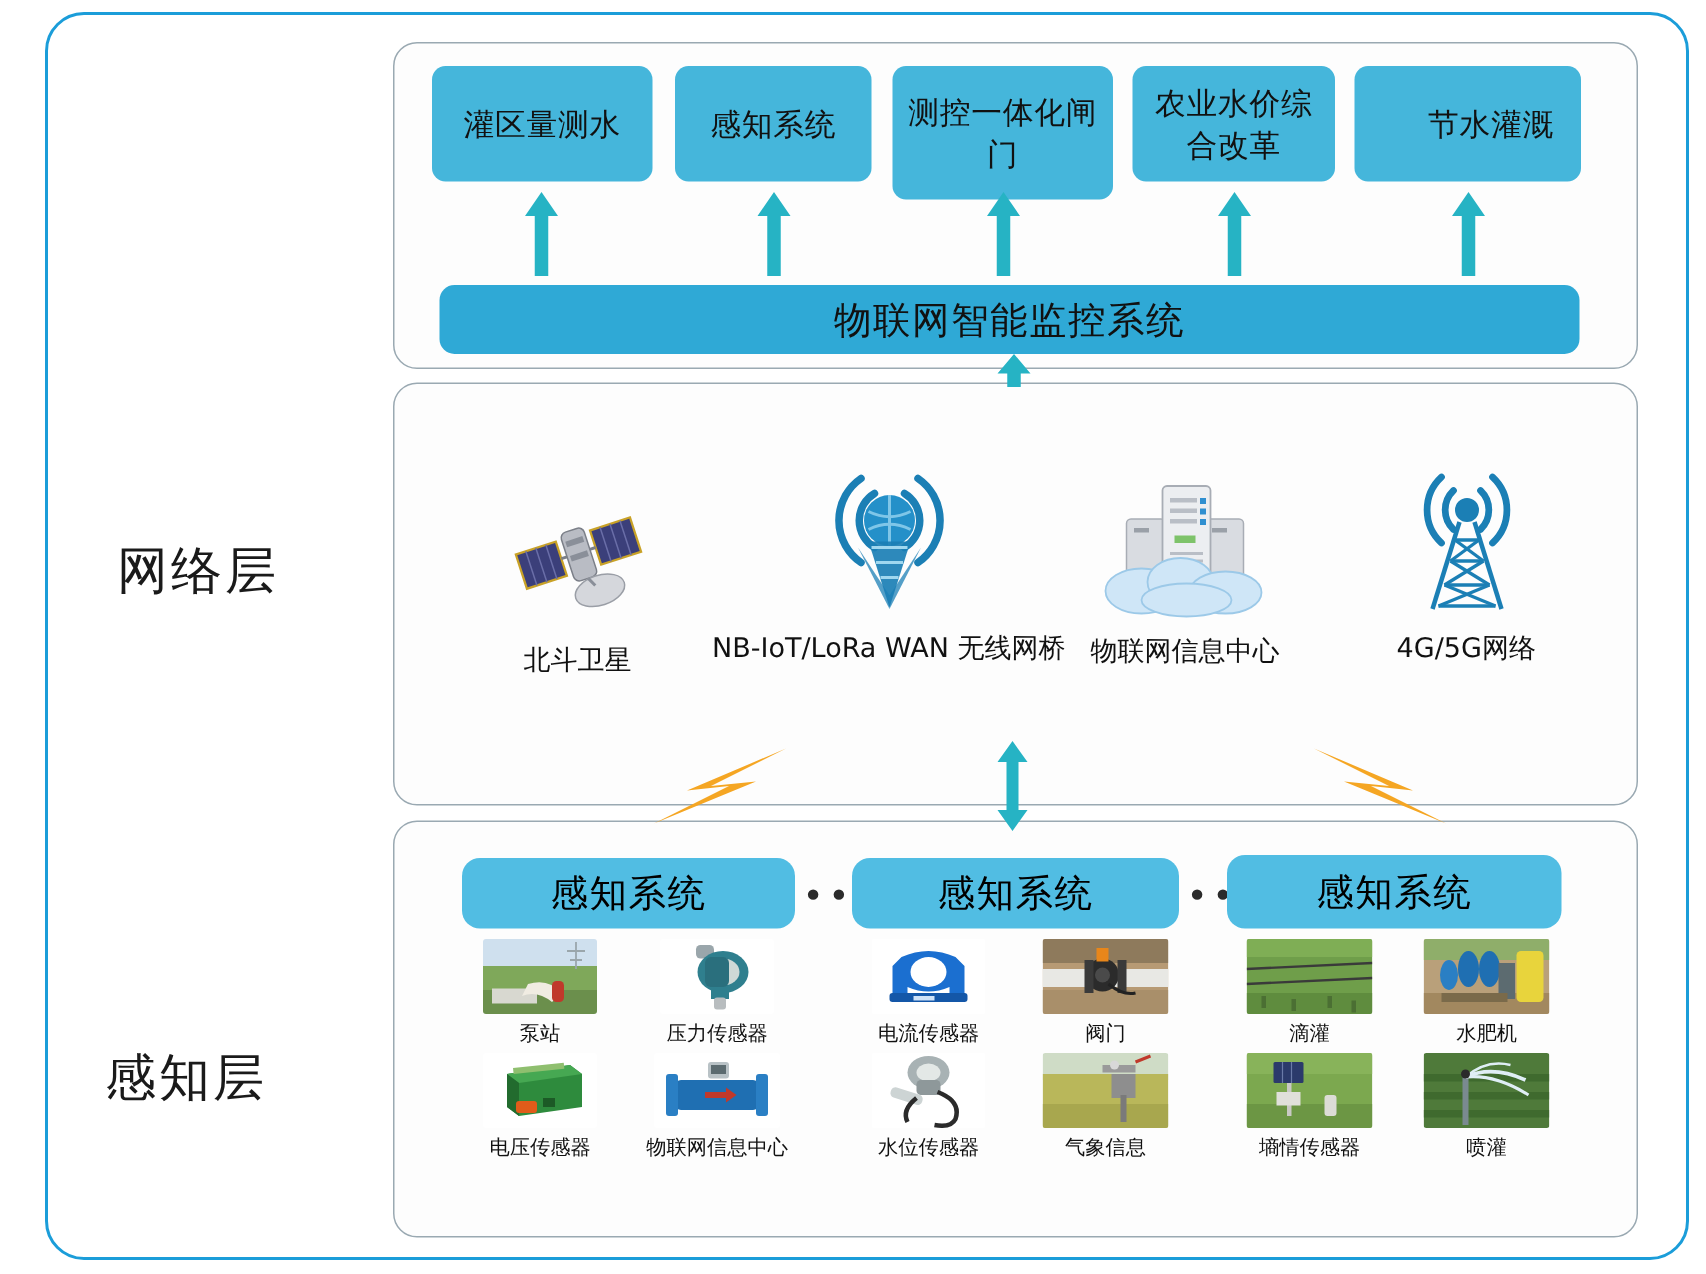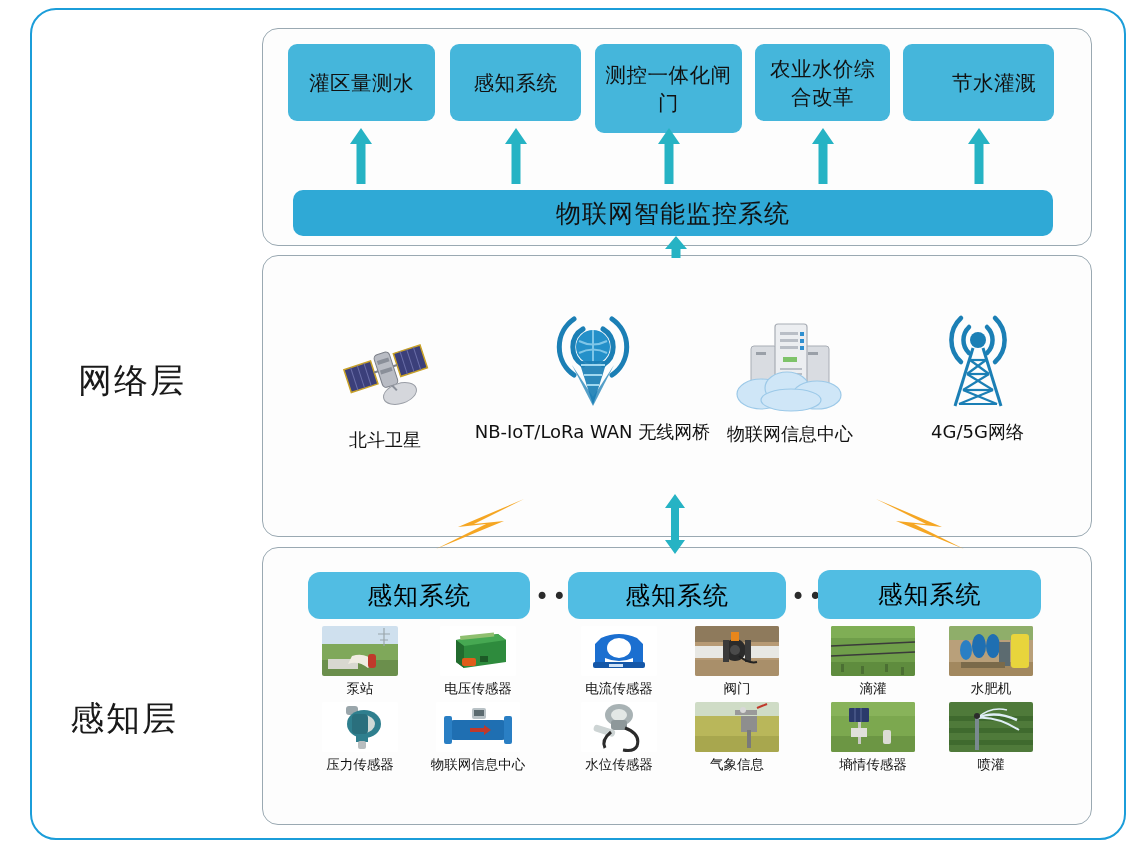--- a/index.html
+++ b/index.html
@@ -321,43 +321,43 @@
           <path d="M30 30 q14 -4 22 6 l-6 6 q-10 -8 -20 -4Z" fill="#f0ece2"></path>
           <rect x="46" y="28" width="8" height="14" rx="3" fill="#c0392b"></rect>
         </svg>
       </div>
       <div class="clabel">泵站</div>
     </div>
     <div class="cell">
       <div class="thumb">
         <svg width="76" height="50" viewBox="0 0 76 50">
           <rect width="76" height="50" fill="#ffffff"></rect>
+          <rect x="24" y="4" width="12" height="9" rx="3" fill="#9aa6ab"></rect>
+          <ellipse cx="42" cy="22" rx="17" ry="14" fill="#2f7f8e"></ellipse>
+          <ellipse cx="42" cy="22" rx="11" ry="9" fill="#cfd9d6"></ellipse>
+          <rect x="30" y="12" width="16" height="20" rx="4" fill="#2a6f7d"></rect>
+          <rect x="34" y="32" width="12" height="8" fill="#2f7f8e"></rect>
+          <rect x="36" y="39" width="8" height="8" rx="2" fill="#b8bdbf"></rect>
+        </svg>
+      </div>
+      <div class="clabel">压力传感器</div>
+    </div>
+    <div class="cell">
+      <div class="thumb">
+        <svg width="76" height="50" viewBox="0 0 76 50">
+          <rect width="76" height="50" fill="#ffffff"></rect>
           <path d="M16 14 L58 8 L66 14 L66 36 L24 42 L16 36 Z" fill="#2e8b3d"></path>
           <path d="M16 14 L58 8 L66 14 L24 20 Z" fill="#46a852"></path>
           <path d="M24 20 L24 42 L16 36 L16 14 Z" fill="#226b2e"></path>
           <rect x="20" y="10" width="34" height="4" fill="#8fbf6f" transform="rotate(-6 20 10)"></rect>
           <rect x="22" y="32" width="14" height="8" rx="2" fill="#e05c1a"></rect>
           <rect x="40" y="30" width="8" height="6" fill="#1c5a26"></rect>
         </svg>
       </div>
       <div class="clabel">电压传感器</div>
-    </div>
-    <div class="cell">
-      <div class="thumb">
-        <svg width="76" height="50" viewBox="0 0 76 50">
-          <rect width="76" height="50" fill="#ffffff"></rect>
-          <rect x="24" y="4" width="12" height="9" rx="3" fill="#9aa6ab"></rect>
-          <ellipse cx="42" cy="22" rx="17" ry="14" fill="#2f7f8e"></ellipse>
-          <ellipse cx="42" cy="22" rx="11" ry="9" fill="#cfd9d6"></ellipse>
-          <rect x="30" y="12" width="16" height="20" rx="4" fill="#2a6f7d"></rect>
-          <rect x="34" y="32" width="12" height="8" fill="#2f7f8e"></rect>
-          <rect x="36" y="39" width="8" height="8" rx="2" fill="#b8bdbf"></rect>
-        </svg>
-      </div>
-      <div class="clabel">压力传感器</div>
     </div>
     <div class="cell wide">
       <div class="thumb">
         <svg width="84" height="50" viewBox="0 0 84 50">
           <rect width="84" height="50" fill="#ffffff"></rect>
           <rect x="14" y="18" width="56" height="20" rx="4" fill="#1f6fb2"></rect>
           <rect x="8" y="14" width="8" height="28" rx="2" fill="#2a7fc4"></rect>
           <rect x="68" y="14" width="8" height="28" rx="2" fill="#2a7fc4"></rect>
           <rect x="36" y="6" width="14" height="11" rx="2" fill="#b9c2c6"></rect>
           <rect x="38" y="8" width="10" height="6" fill="#5c6b70"></rect>

